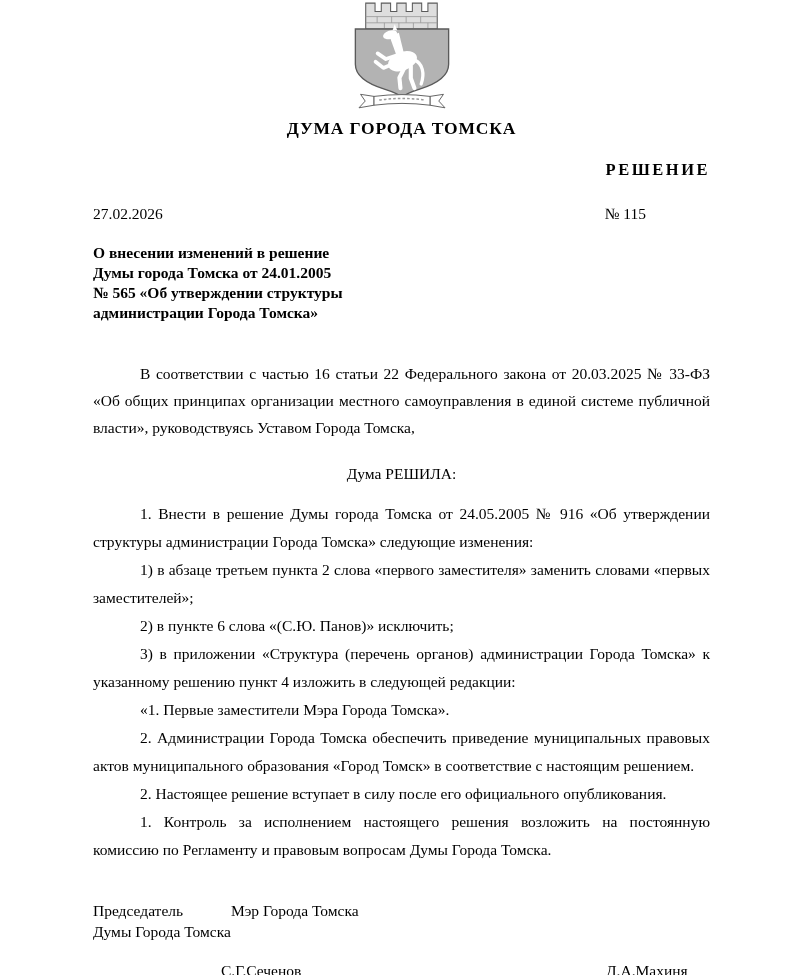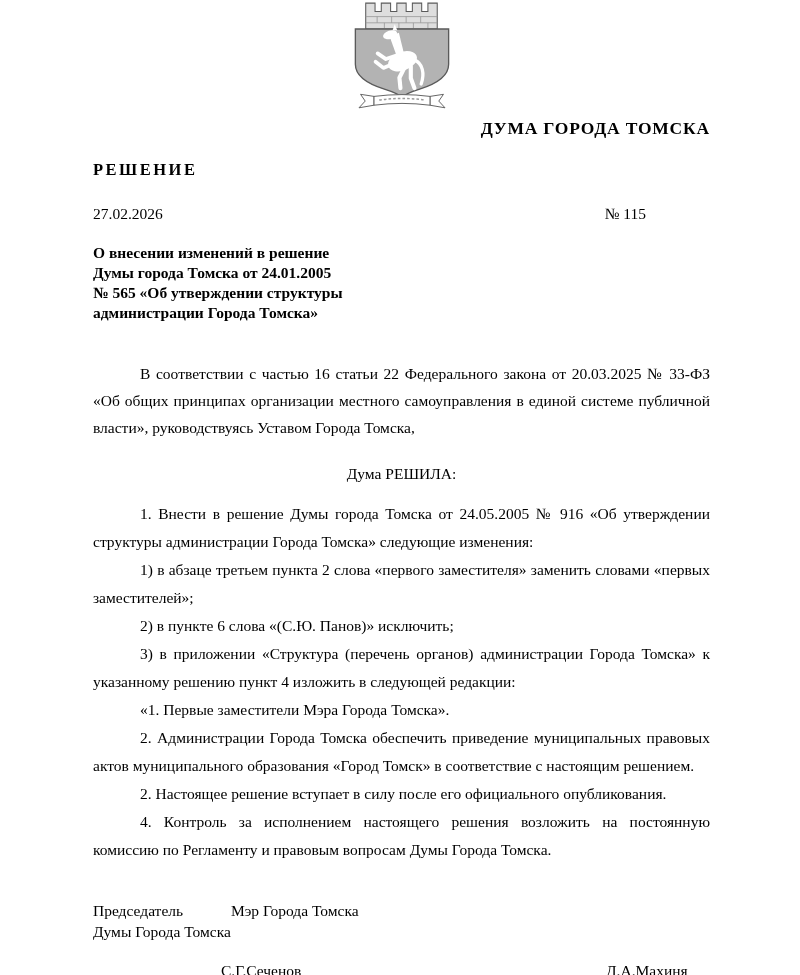--- a/index.html
+++ b/index.html
@@ -20,28 +20,28 @@
     width: 800px;
     height: 975px;
     padding: 2px 90px 0 93px;
   }
   .emblem-wrap {
     text-align: center;
     line-height: 0;
   }
   .org-name {
     margin-top: 7px;
-    text-align: right;
+    text-align: center;
     font-weight: bold;
     font-size: 17.5px;
     letter-spacing: 0.8px;
   }
   .doc-type {
     margin-top: 21px;
-    text-align: left;
+    text-align: right;
     font-weight: bold;
     font-size: 16.5px;
     letter-spacing: 2.5px;
   }
   .date-row {
     margin-top: 25px;
     display: flex;
     justify-content: space-between;
     font-size: 15.5px;
   }
@@ -162,21 +162,21 @@
   <div class="resolved-heading">Дума РЕШИЛА:</div>
 
   <div class="paragraphs">
     <p>1. Внести в решение Думы города Томска от 24.05.2005 № 916 «Об утверждении структуры администрации Города Томска» следующие изменения:</p>
     <p>1) в абзаце третьем пункта 2 слова «первого заместителя» заменить словами «первых заместителей»;</p>
     <p>2) в пункте 6 слова «(С.Ю. Панов)» исключить;</p>
     <p>3) в приложении «Структура (перечень органов) администрации Города Томска» к указанному решению пункт 4 изложить в следующей редакции:</p>
     <p>«1. Первые заместители Мэра Города Томска».</p>
     <p>2. Администрации Города Томска обеспечить приведение муниципальных правовых актов муниципального образования «Город Томск» в соответствие с настоящим решением.</p>
     <p>2. Настоящее решение вступает в силу после его официального опубликования.</p>
-    <p>4. Контроль за исполнением настоящего решения возложить на постоянную комиссию по Регламенту и правовым вопросам Думы Города Томска.</p>
+    <p>1. Контроль за исполнением настоящего решения возложить на постоянную комиссию по Регламенту и правовым вопросам Думы Города Томска.</p>
   </div>
 
   <div class="sig-block">
     <div>
       <div>Председатель</div>
       <div>Думы Города Томска</div>
     </div>
     <div class="sig-col-right">Мэр Города Томска</div>
   </div>
 

